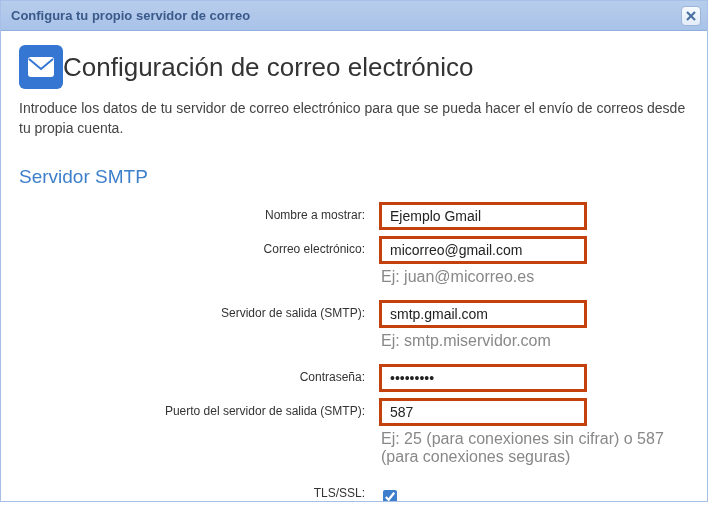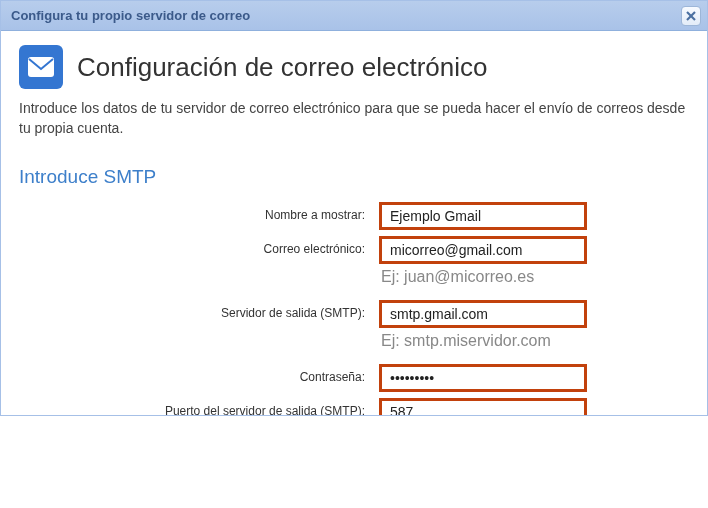--- a/index.html
+++ b/index.html
@@ -7,21 +7,21 @@
     margin: 0; padding: 0;
     width: 708px; height: 508px;
     font-family: "Segoe UI", "Helvetica Neue", Arial, sans-serif;
     font-size: 14px;
     color: #333;
     background: #fff;
     overflow: hidden;
   }
   .dialog {
     border: 1px solid #a6c0e7;
-    width: 708px; height: 416px;
+    width: 708px; height: 502px;
     display: flex; flex-direction: column;
     background: #fff;
     justify-content: space-between;
   }
   .titlebar {
     background: linear-gradient(#b7cdec, #a9c2e8);
     border-bottom: 1px solid #8fb0dd;
     height: 30px;
     display: flex; align-items: center;
     padding: 0 6px 0 10px;
@@ -38,21 +38,21 @@
     display: flex; align-items: center; justify-content: center;
     cursor: pointer;
   }
   .close-btn svg { width: 10px; height: 10px; stroke: #4a6fa1; stroke-width: 2.2; }
   .content {
     flex: 1;
     padding: 14px 18px 0 18px;
     overflow: hidden;
   }
   .header-row {
-    display: flex; align-items: center; gap: 14px;
+    display: flex; align-items: center; gap: 0;
     margin-bottom: 10px;
   }
   .mail-icon {
     width: 44px; height: 44px;
     border-radius: 6px;
     background: #3476d1;
     display: flex; align-items: center; justify-content: center;
   }
   .mail-icon svg { width: 28px; height: 22px; }
   .page-title {
@@ -135,21 +135,21 @@
         <svg viewBox="0 0 28 22">
           <rect x="1" y="1" width="26" height="20" rx="3" fill="#fff"></rect>
           <path d="M2 3 L14 13 L26 3" fill="none" stroke="#3476d1" stroke-width="2"></path>
         </svg>
       </div>
       <div class="page-title">Configuración de correo electrónico</div>
     </div>
 
     <div class="intro">Introduce los datos de tu servidor de correo electrónico para que se pueda hacer el envío de correos desde tu propia cuenta.</div>
 
-    <div class="section-heading">Introduce SMTP</div>
+    <div class="section-heading">Servidor SMTP</div>
 
     <div class="form">
 
       <div class="row">
         <div class="lbl">Nombre a mostrar:</div>
         <div class="ctrl">
           <input type="text" value="Ejemplo Gmail" style="">
         </div>
       </div>
 
@@ -173,20 +173,21 @@
         <div class="lbl">Contraseña:</div>
         <div class="ctrl">
           <input type="password" value="•••••••••" style="">
         </div>
       </div>
 
       <div class="row">
         <div class="lbl">Puerto del servidor de salida (SMTP):</div>
         <div class="ctrl">
           <input type="text" value="587" style="">
+          <div class="hint">Ej: 25 (para conexiones sin cifrar) o 587 (para conexiones seguras)</div>
         </div>
       </div>
 
       <div class="row checkbox">
         <div class="lbl">TLS/SSL:</div>
         <div class="ctrl">
           <input type="checkbox" checked="" style="">
         </div>
       </div>
 

